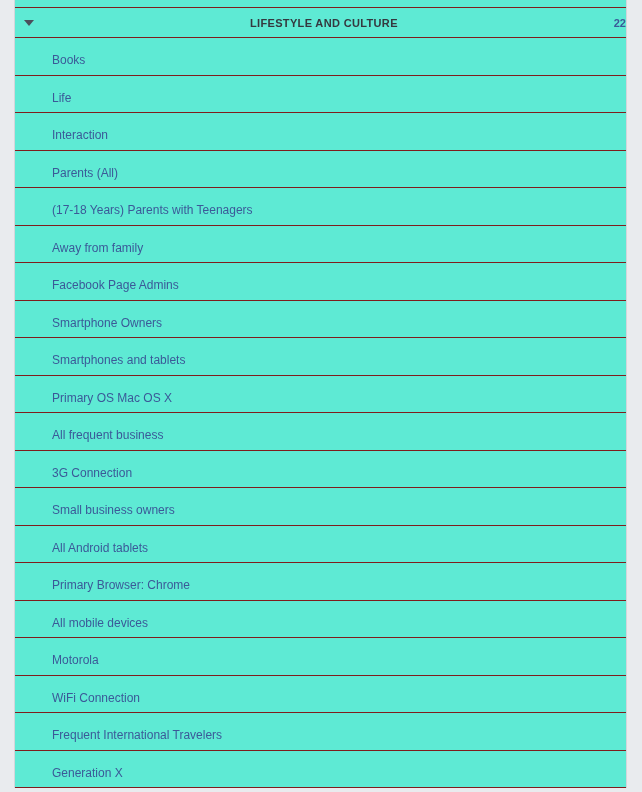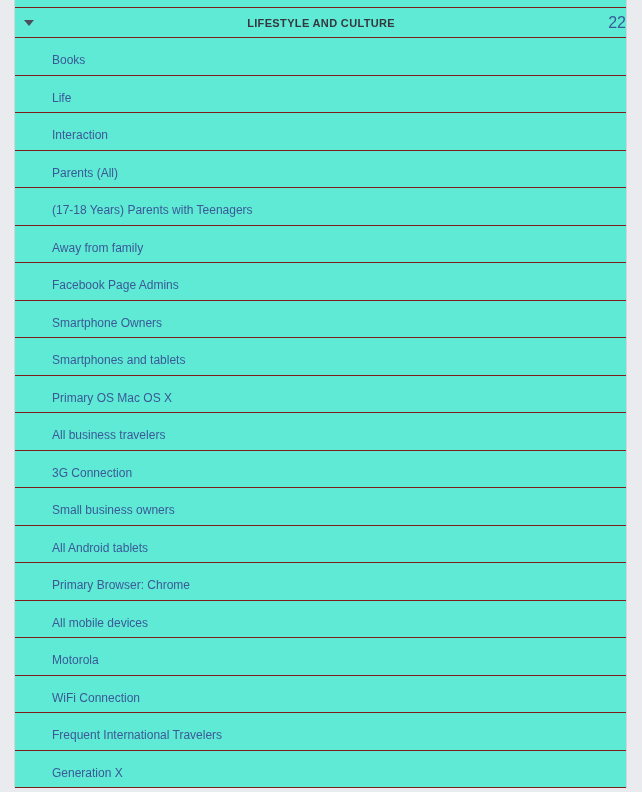--- a/index.html
+++ b/index.html
@@ -58,22 +58,22 @@
     flex: 0 0 auto;
   }
   .header-title {
     font-size: 11px;
     font-weight: bold;
     color: #35383f;
     letter-spacing: 0.35px;
     white-space: nowrap;
   }
   .header-count {
-    font-size: 16px;
-    font-weight: normal;
+    font-size: 11px;
+    font-weight: bold;
     color: #3b5998;
     margin-left: 9px;
     white-space: nowrap;
   }
 
   
   .row-item {
     height: 37.5px;
     display: flex;
     align-items: center;
@@ -126,21 +126,21 @@
       <div class="row row-item">
         <span class="item-label">Smartphone Owners</span>
       </div>
       <div class="row row-item">
         <span class="item-label">Smartphones and tablets</span>
       </div>
       <div class="row row-item">
         <span class="item-label">Primary OS Mac OS X</span>
       </div>
       <div class="row row-item">
-        <span class="item-label">All business travelers</span>
+        <span class="item-label">All frequent business</span>
       </div>
       <div class="row row-item">
         <span class="item-label">3G Connection</span>
       </div>
       <div class="row row-item">
         <span class="item-label">Small business owners</span>
       </div>
       <div class="row row-item">
         <span class="item-label">All Android tablets</span>
       </div>

